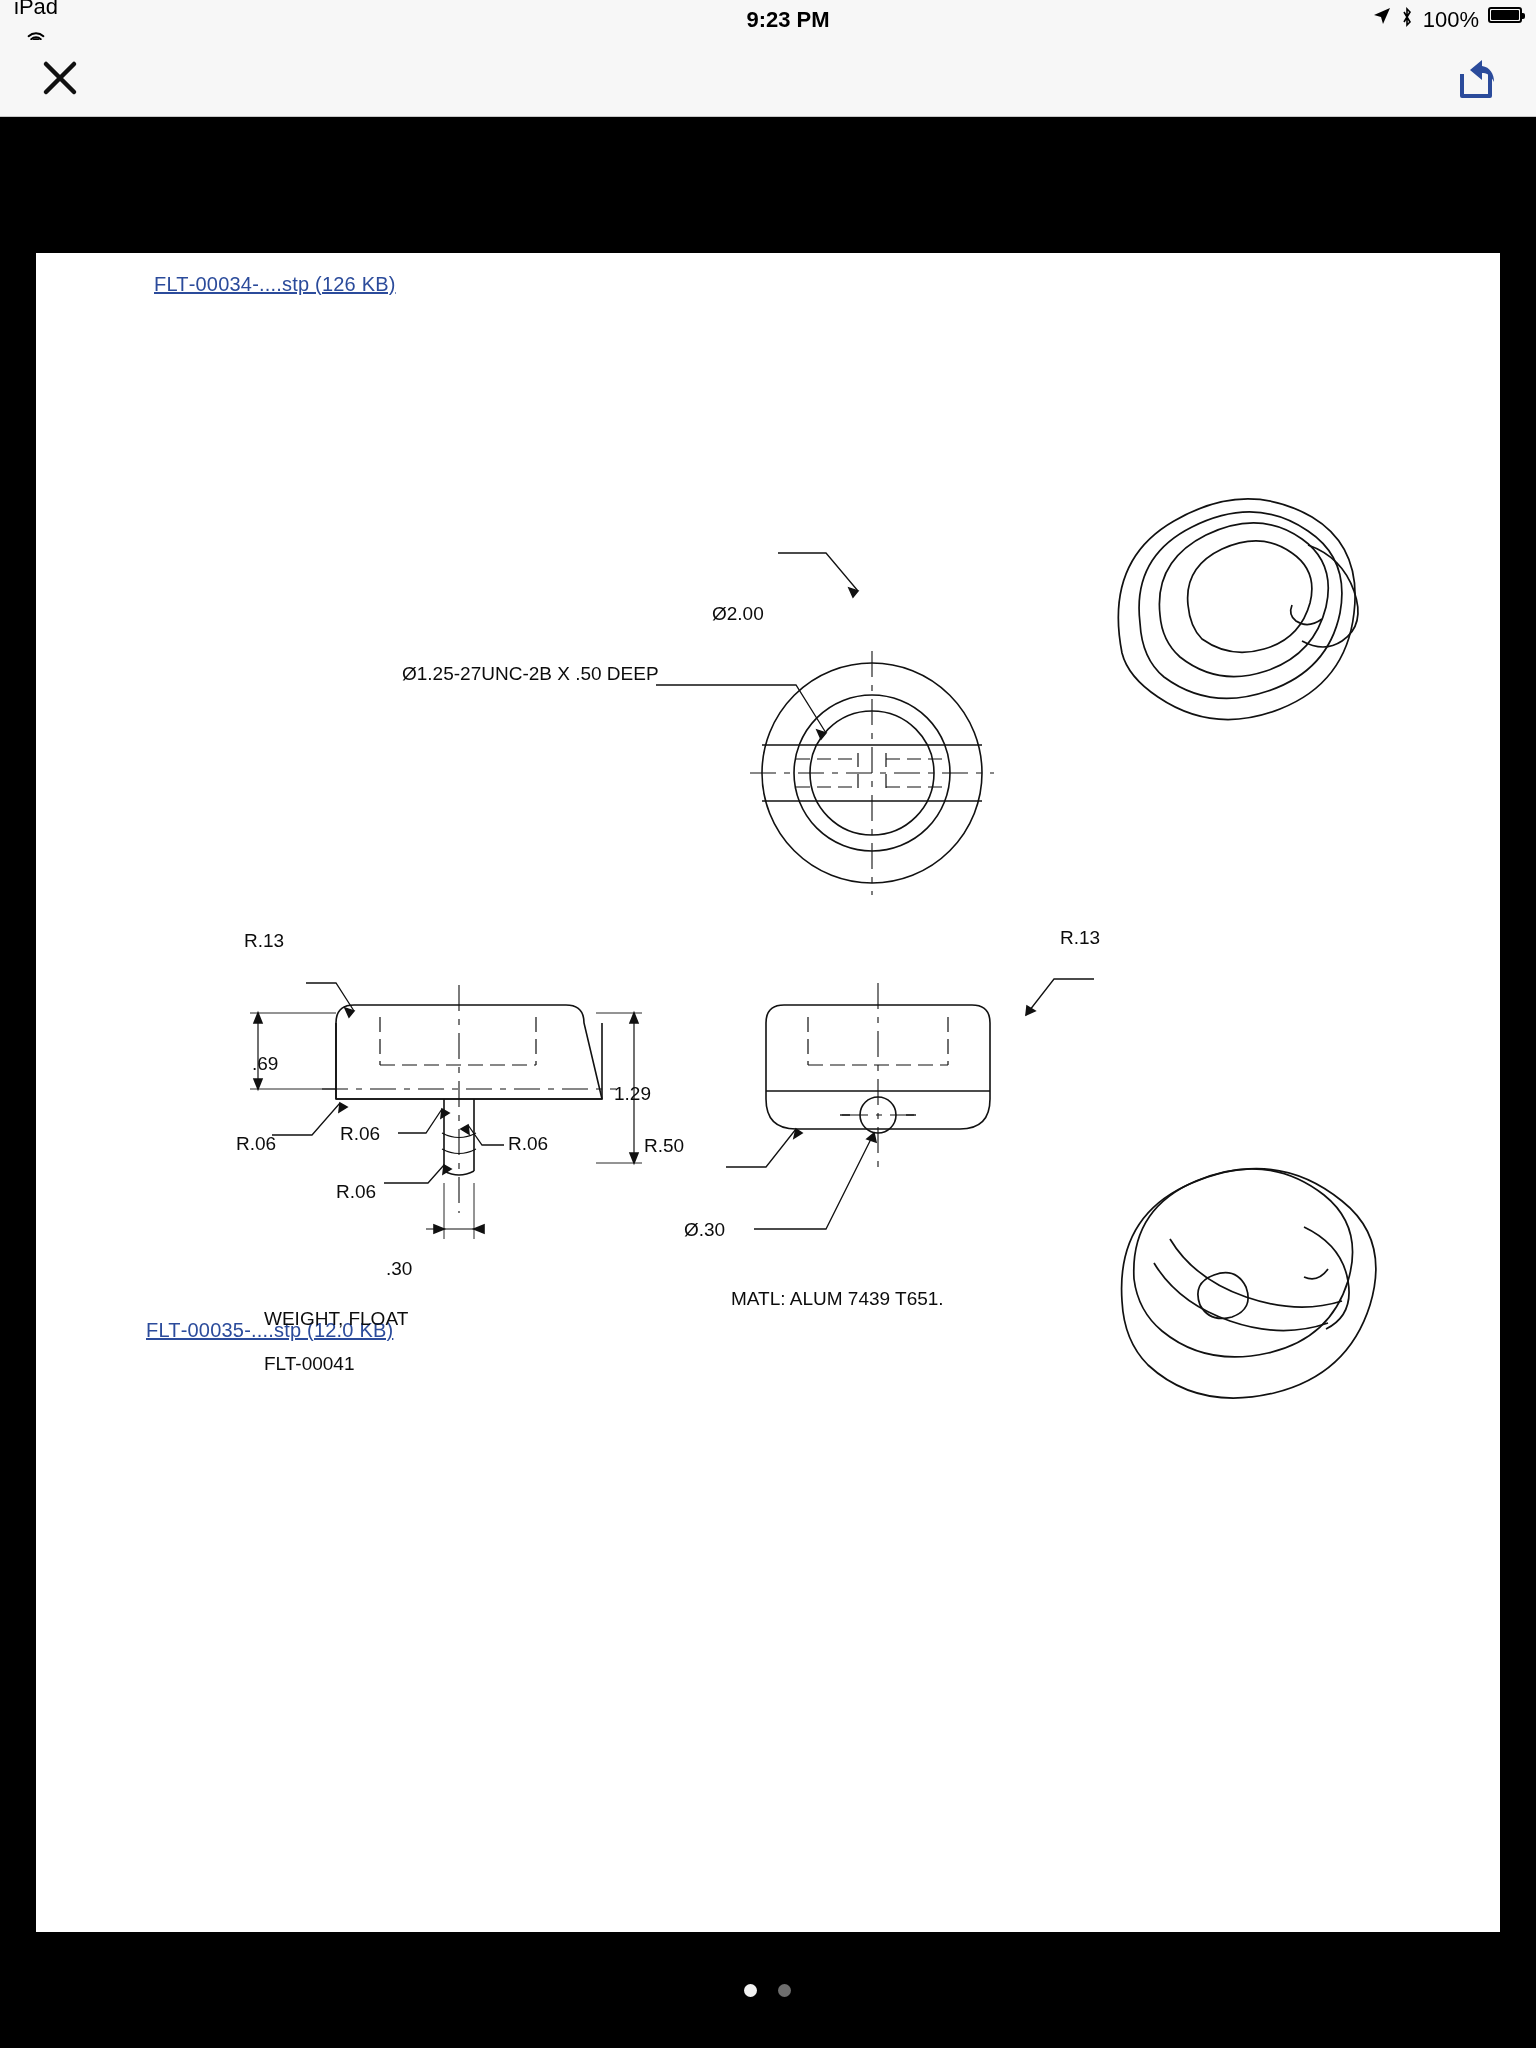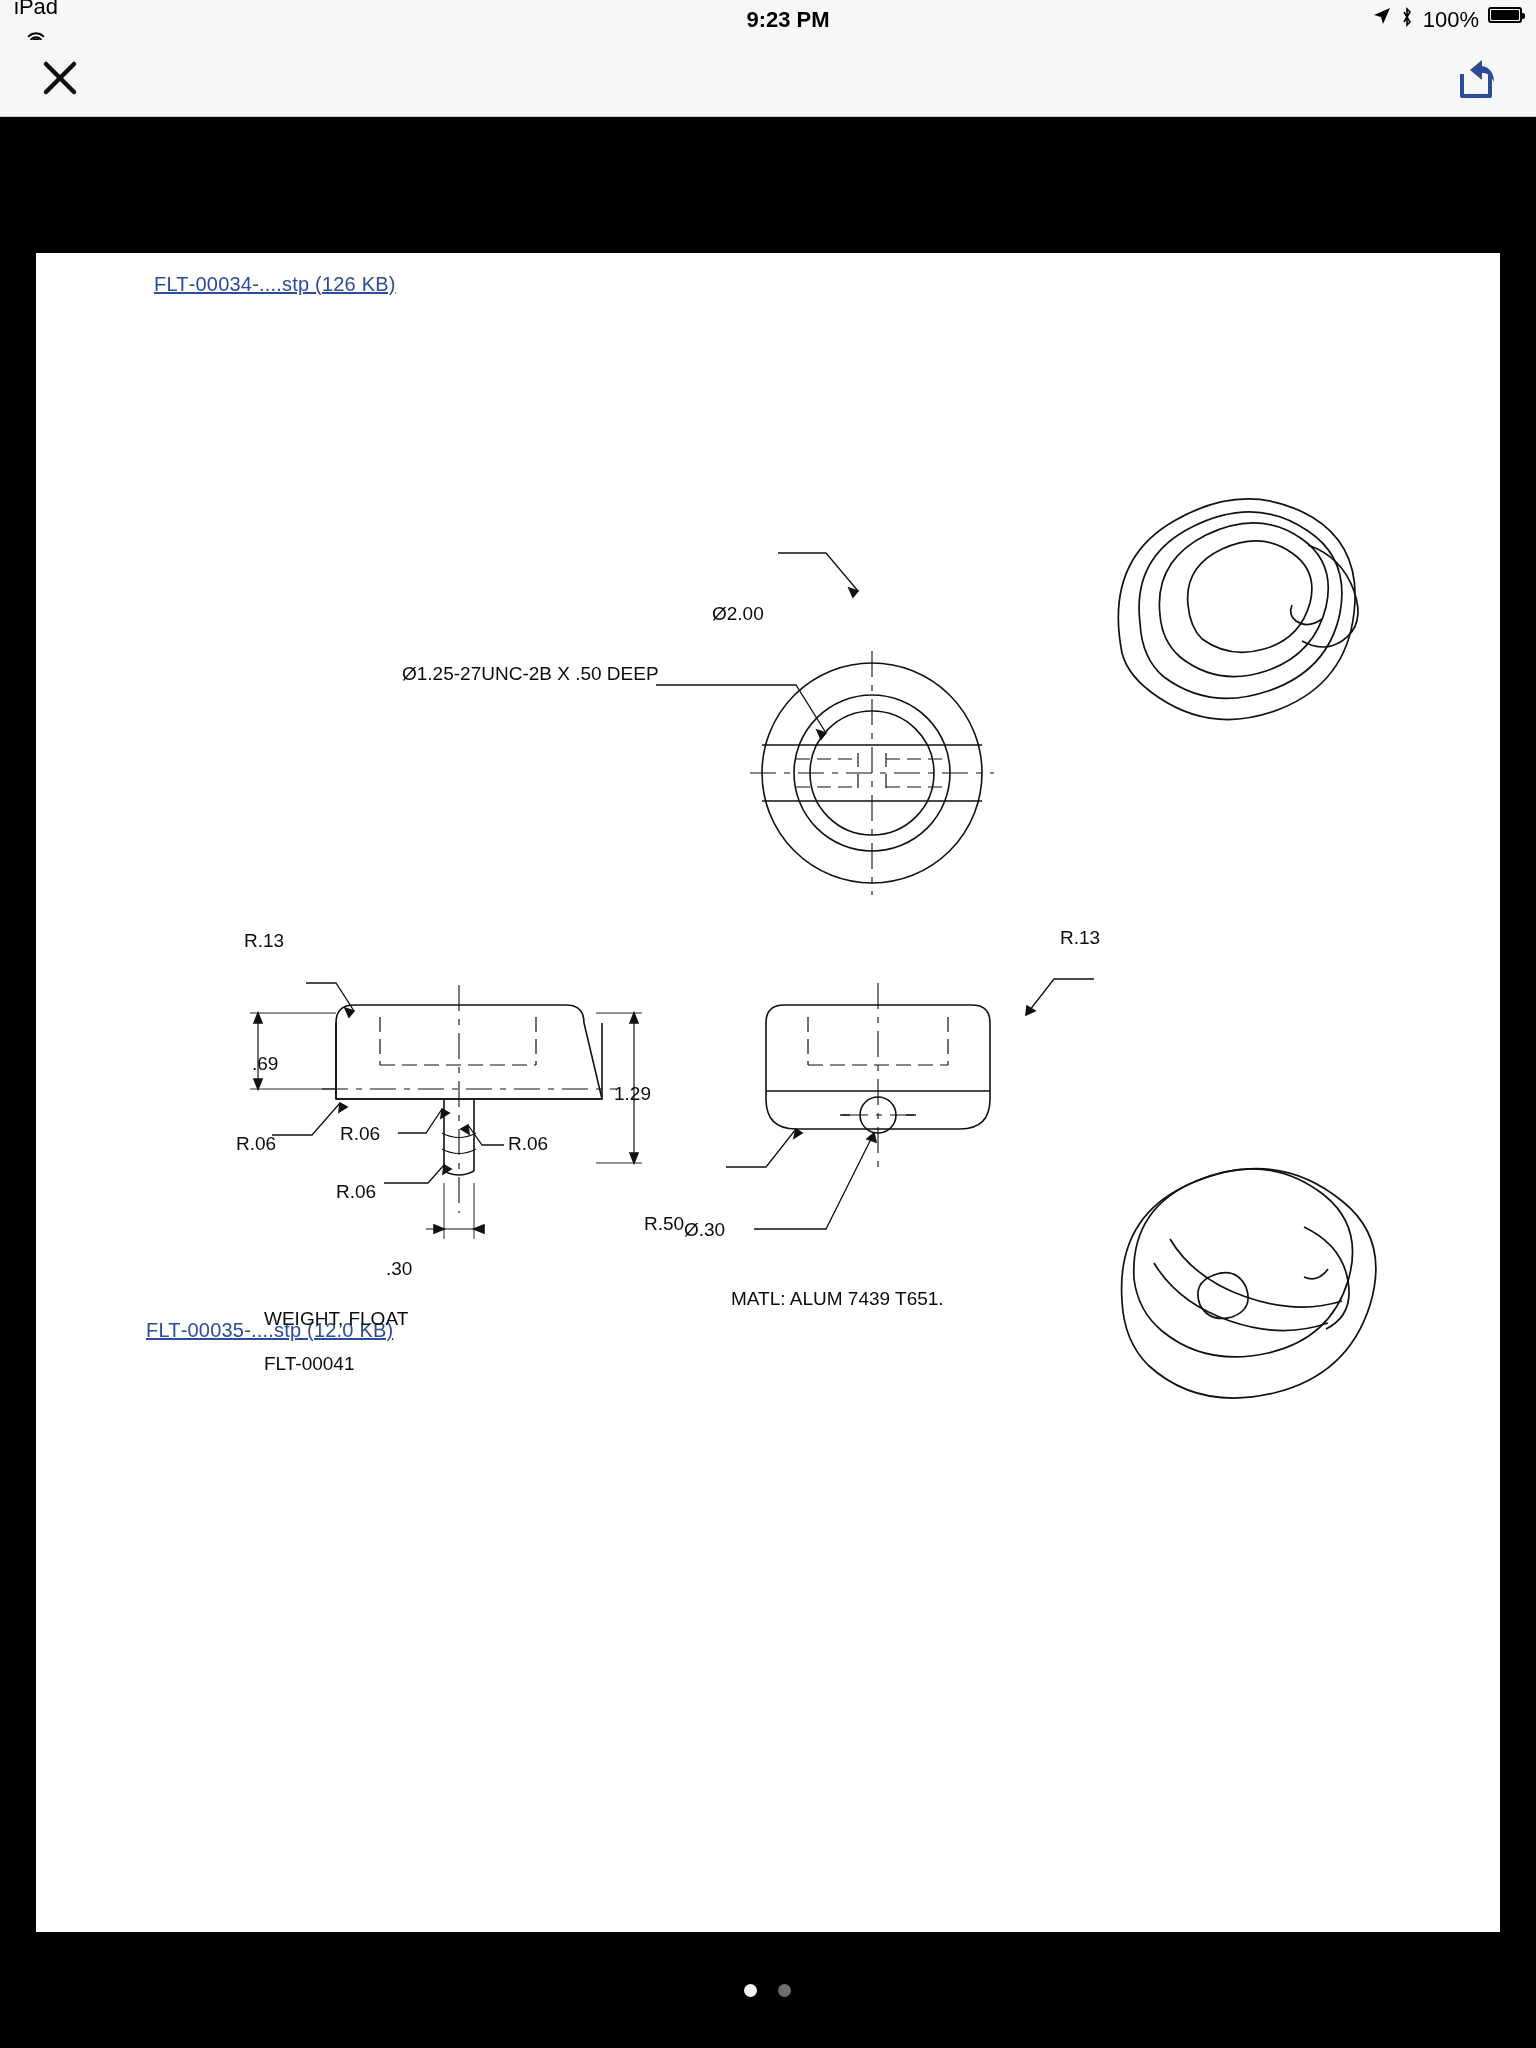--- a/index.html
+++ b/index.html
@@ -355,21 +355,21 @@
     <span class="dwg-text" style="left:366px; top:410px;">Ø1.25-27UNC-2B X .50 DEEP</span>
     <span class="dwg-text" style="left:208px; top:677px;">R.13</span>
     <span class="dwg-text" style="left:1024px; top:674px;">R.13</span>
     <span class="dwg-text" style="left:216px; top:800px;">.69</span>
     <span class="dwg-text" style="left:578px; top:830px;">1.29</span>
     <span class="dwg-text" style="left:200px; top:880px;">R.06</span>
     <span class="dwg-text" style="left:304px; top:870px;">R.06</span>
     <span class="dwg-text" style="left:472px; top:880px;">R.06</span>
     <span class="dwg-text" style="left:300px; top:928px;">R.06</span>
     <span class="dwg-text" style="left:350px; top:965px;margin-top:40px;">.30</span>
-    <span class="dwg-text" style="left:608px; top:960px;">R.50</span>
+    <span class="dwg-text" style="left:608px; top:882px;">R.50</span>
     <span class="dwg-text" style="left:648px; top:966px;">Ø.30</span>
     <span class="dwg-text" style="left:695px; top:1035px;">MATL: ALUM 7439 T651.</span>
     <span class="dwg-text" style="left:228px; top:1055px;">WEIGHT, FLOAT</span>
     <span class="dwg-text" style="left:228px; top:1100px;">FLT-00041</span>
 
   </div>
 </div>
 
 <div class="page-dots">
   <span class="dot active"></span>

